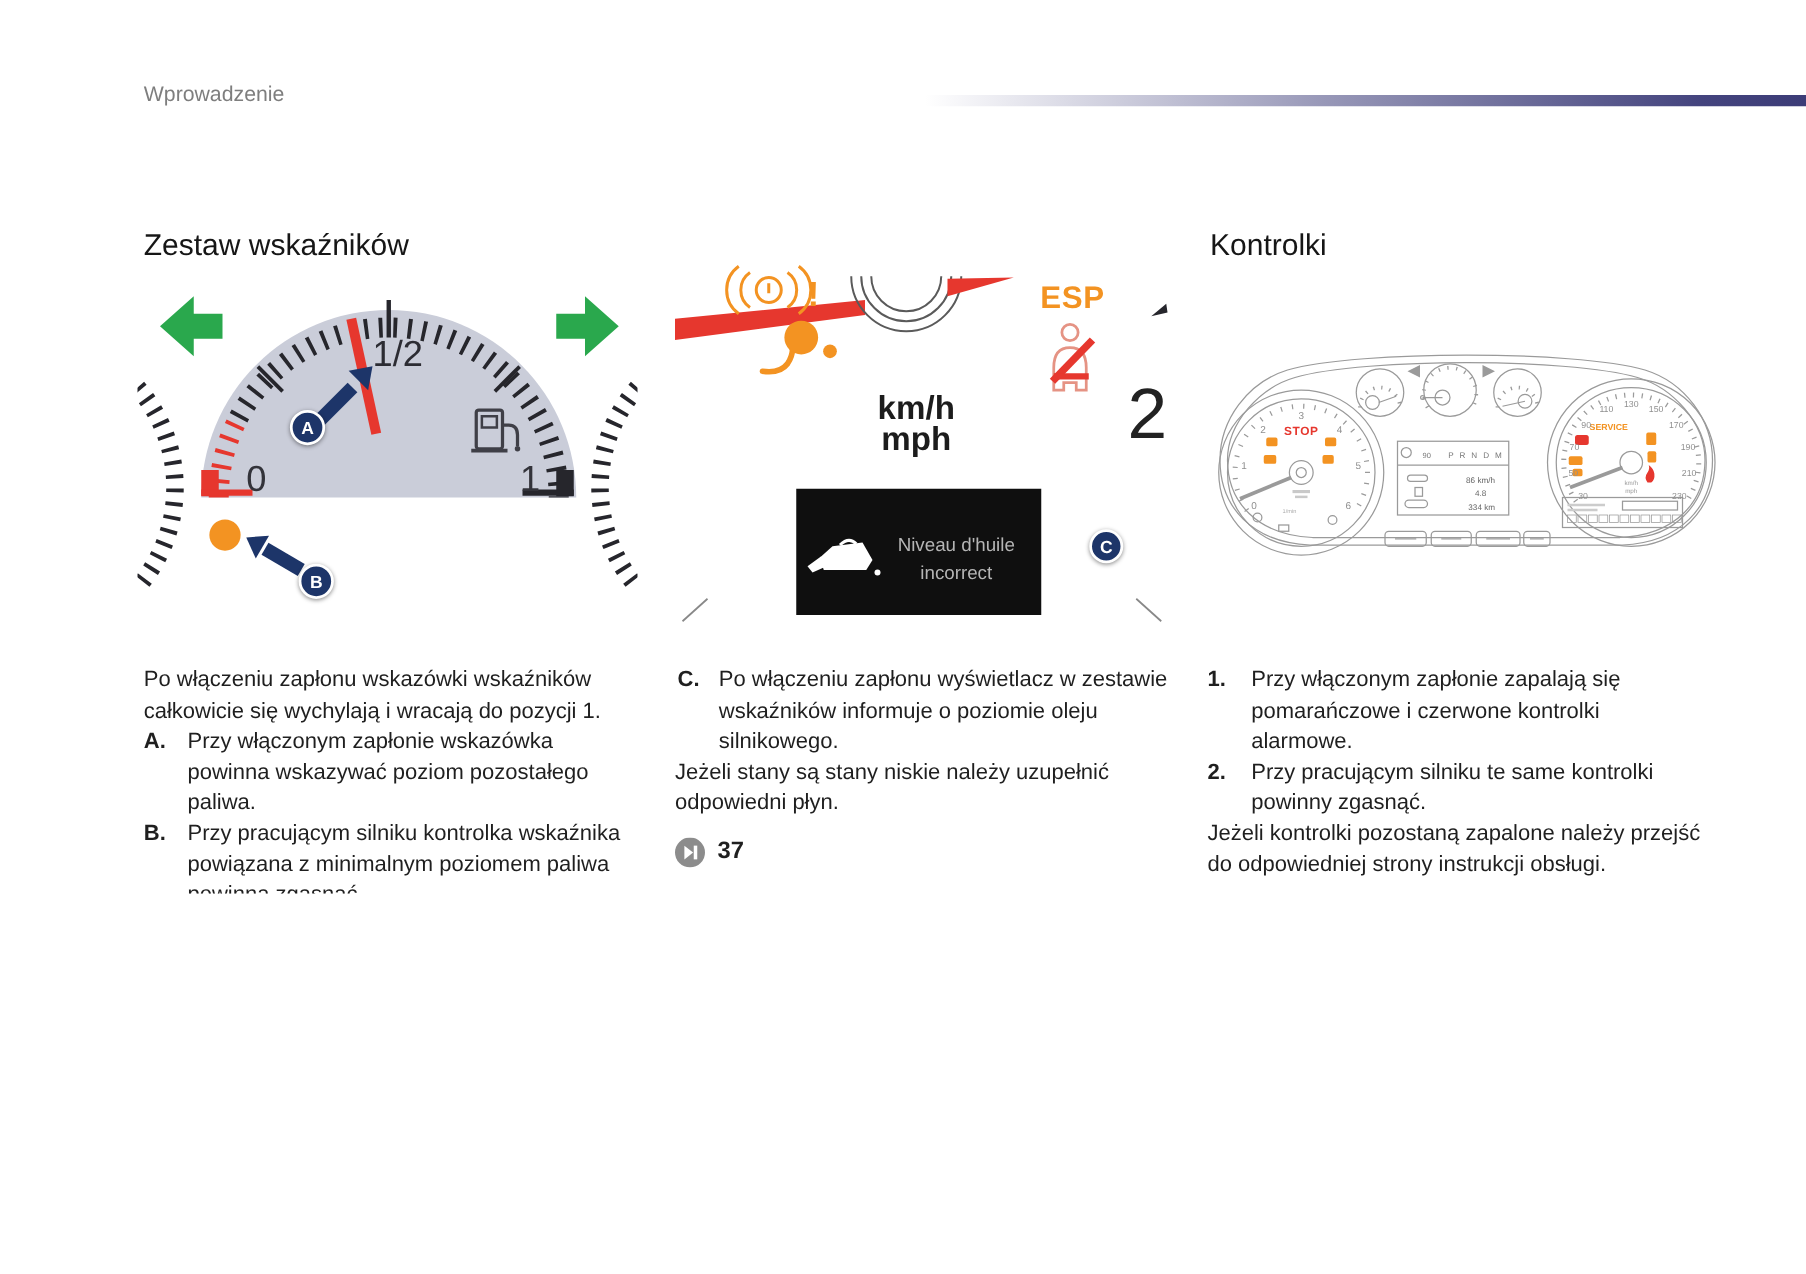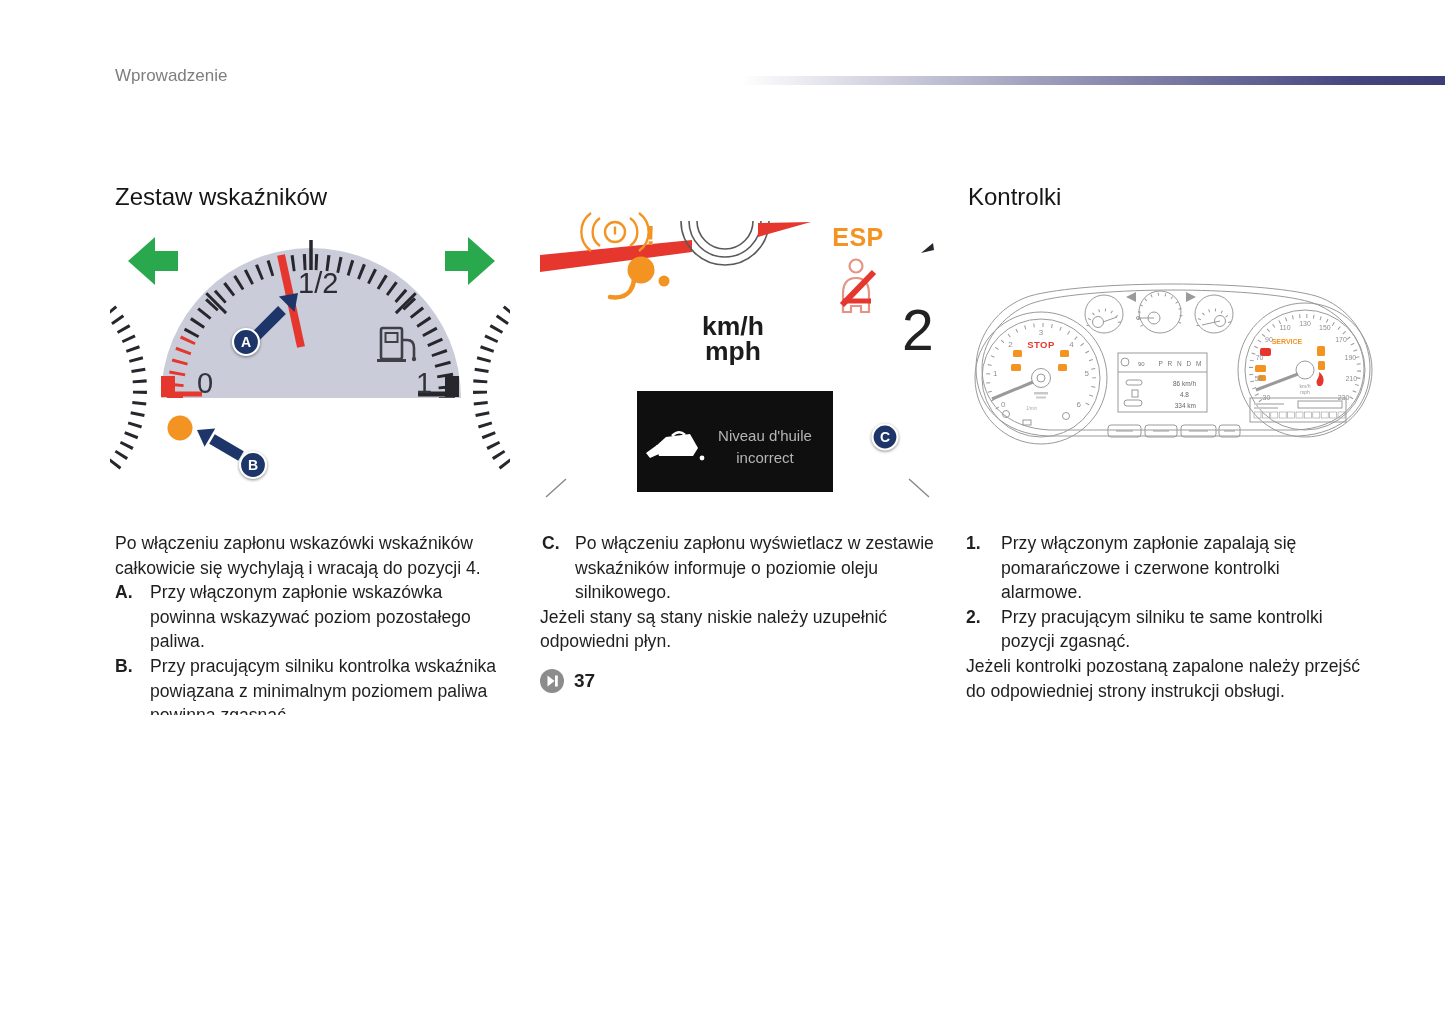--- a/index.html
+++ b/index.html
@@ -26,21 +26,21 @@
   #fig1{left:110px;top:225px}
   #fig2{left:540px;top:208px}
   #fig3{left:968px;top:276px}
 
   .col{position:absolute;top:531px;font-size:17.6px;line-height:24.6px;color:var(--body-text)}
   .col1{left:115px;width:392px}
   .col2{left:540px;width:412px}
   .col3{left:966px;width:398px}
   .li{position:relative;padding-left:35px}
   .li .lbl{position:absolute;left:0;top:0;font-weight:700}
-  .ref{display:flex;align-items:center;gap:10px;margin-top:15px}
+  .ref{display:flex;align-items:flex-end;gap:10px;margin-top:15px}
   .ref .num{font-weight:700;font-size:19px}
   .page-number{position:absolute;left:38px;top:941px;font-size:16px;font-weight:700;color:var(--page-number-navy)}
 
   
   .f-red{fill:var(--alert-red)} .k-red{stroke:var(--alert-red)}
   .f-org{fill:var(--warning-orange)} .k-org{stroke:var(--warning-orange)}
   .f-grn{fill:var(--green-arrow)}
   .f-nvy{fill:var(--accent-navy)} .k-nvy{stroke:var(--accent-navy)}
   .f-blk{fill:#26262c} .k-blk{stroke:#26262c}
   .k-line{stroke:var(--line-art)} .f-line{fill:var(--line-art)}
@@ -290,21 +290,21 @@
     <text x="337" y="118" font-size="5" fill="#999" text-anchor="middle">mph</text>
 
     <text x="170" y="90" font-size="6" fill="#777">90</text>
     <text x="235" y="90" font-size="6.5" fill="#777" letter-spacing="1.5" text-anchor="end">P R N D M</text>
     <text x="228" y="110" font-size="6.5" fill="#666" text-anchor="end">86 km/h</text>
     <text x="221" y="121" font-size="6.5" fill="#666" text-anchor="end">4.8</text>
     <text x="228" y="132" font-size="6.5" fill="#666" text-anchor="end">334 km</text>
   </svg>
 
   <div class="col col1">
-    <p>Po włączeniu zapłonu wskazówki wskaźników całkowicie się wychylają i wracają do pozycji 4.</p>
+    <p>Po włączeniu zapłonu wskazówki wskaźników całkowicie się wychylają i wracają do pozycji 1.</p>
     <div class="li">
       <span class="lbl">A.</span>
       <span>Przy włączonym zapłonie wskazówka powinna wskazywać poziom pozostałego paliwa.</span>
     </div>
     <div class="li">
       <span class="lbl">B.</span>
       <span>Przy pracującym silniku kontrolka wskaźnika powiązana z minimalnym poziomem paliwa powinna zgasnąć.</span>
     </div>
   </div>
 
@@ -324,21 +324,21 @@
     </div>
   </div>
 
   <div class="col col3">
     <div class="li">
       <span class="lbl">1.</span>
       <span>Przy włączonym zapłonie zapalają się pomarańczowe i czerwone kontrolki alarmowe.</span>
     </div>
     <div class="li">
       <span class="lbl">2.</span>
-      <span>Przy pracującym silniku te same kontrolki pozycji zgasnąć.</span>
+      <span>Przy pracującym silniku te same kontrolki powinny zgasnąć.</span>
     </div>
     <p>Jeżeli kontrolki pozostaną zapalone należy przejść do odpowiedniej strony instrukcji obsługi.</p>
     <div class="ref">
       <svg width="24" height="24" viewBox="0 0 24 24">
         <circle cx="12" cy="12" r="12" fill="var(--ref-icon-gray)"></circle>
         <polygon points="7.5,6.5 14.5,12 7.5,17.5" fill="#fff"></polygon>
         <rect x="15" y="6.5" width="2.8" height="11" fill="#fff"></rect>
       </svg>
       <span class="num">23</span>
     </div>

